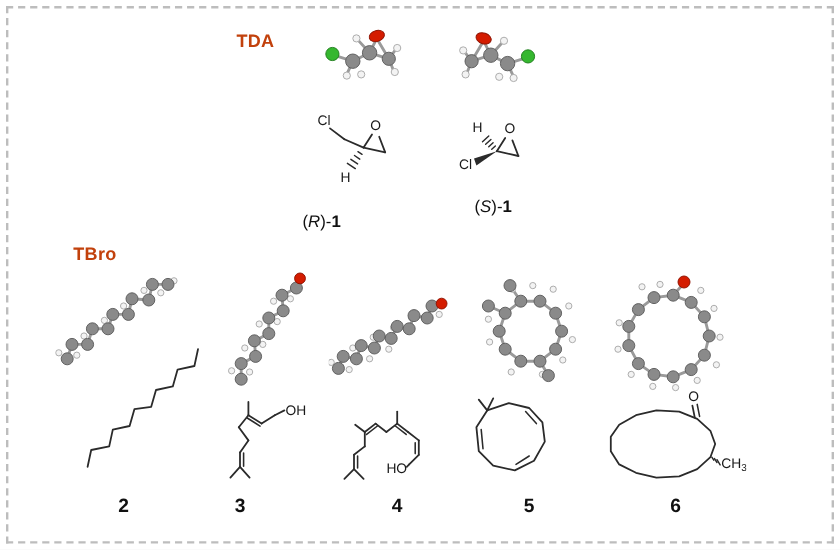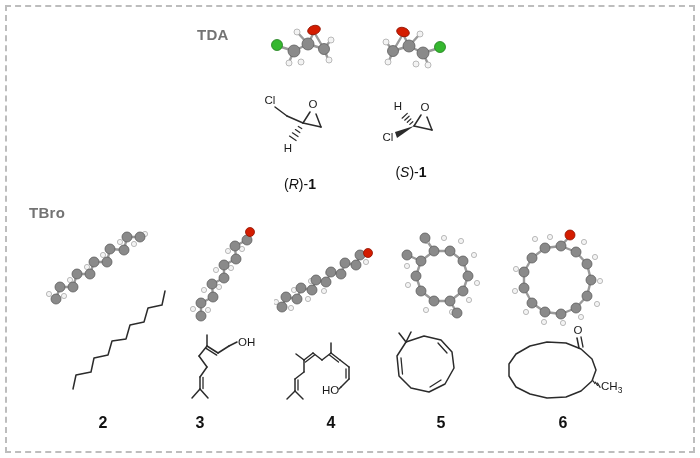--- a/index.html
+++ b/index.html
@@ -1,19 +1,19 @@
 <!DOCTYPE html>
 <html><head>
 <meta charset="utf-8">
 <style>
   body{margin:0;background:#e9e9e9}
   .fig{position:relative;width:700px;height:458px;background:#ffffff;font-family:"Liberation Sans",sans-serif;overflow:hidden;margin:0 auto}
   .frame{position:absolute;inset:5px;border:2px dashed #bdbdbd;pointer-events:none}
   .abs{position:absolute}
-  .slabel{position:absolute;font-size:15px;font-weight:bold;color:#737373;letter-spacing:.3px}
+  .slabel{position:absolute;font-size:15px;font-weight:bold;color:#c2410c;letter-spacing:.3px}
   .caption{position:absolute;font-size:14px;color:#111;text-align:center;white-space:nowrap}
   .caption i{font-style:italic}
   .caption b{font-weight:bold}
   .cnum{position:absolute;width:30px;text-align:center;font-size:16px;font-weight:bold;color:#111}
   .bond{fill:none;stroke:#9a9a9a;stroke-width:2.4;stroke-linecap:round;stroke-linejoin:round}
   .bondring{fill:none;stroke:#9a9a9a;stroke-width:2.4;stroke-linejoin:round}
   .aC{fill:#8a8a8a;stroke:#5e5e5e;stroke-width:.8}
   .aH{fill:#f3f3f3;stroke:#a9a9a9;stroke-width:.8}
   .aO{fill:#d41c00;stroke:#8f1200;stroke-width:.8}
   .aCl{fill:#35b72f;stroke:#1f7d1c;stroke-width:.8}
@@ -113,24 +113,24 @@
         <line x1="26.1" y1="26.2" x2="31.3" y2="21.4"></line>
     </g>
     <text class="atomtext" x="12" y="49" text-anchor="middle">Cl</text>
     <polygon class="wedge" points="38,34 21,46 19,40"></polygon>
     <line class="sk" x1="38" y1="34" x2="56" y2="38"></line>
     <line class="sk" x1="38" y1="34" x2="45" y2="23"></line>
     <line class="sk" x1="56" y1="38" x2="51" y2="25"></line>
     <text class="atomtext" x="49" y="19" text-anchor="middle">O</text>
   </svg>
 
-  <div class="caption" style="left:268px;top:176px;width:64px"><span>(</span><i>R</i><span>)-</span><b>1</b></div>
+  <div class="caption" style="left:236px;top:176px;width:64px"><span>(</span><i>R</i><span>)-</span><b>1</b></div>
   <div class="caption" style="left:379px;top:164px;width:64px"><span>(</span><i>S</i><span>)-</span><b>1</b></div>
 
-  <div class="slabel" style="left:29px;top:204px">TBro</div>
+  <div class="slabel" style="left:61px;top:204px">TBro</div>
 
   <svg class="abs" style="left:46px;top:224px" width="105" height="82" viewBox="0 0 105 82">
     <polyline class="bond" points="10,75 14,63 27,63 31,50 44,50 48,38 61,38 64,25 78,26 81,13 94,13"></polyline>
     <g>
       <circle class="aH" cx="3" cy="70" r="2.6"></circle>
         <circle class="aH" cx="18" cy="72" r="2.6"></circle>
         <circle class="aH" cx="24" cy="56" r="2.6"></circle>
       <circle class="aH" cx="41" cy="43" r="2.6"></circle>
         <circle class="aH" cx="57" cy="31" r="2.6"></circle>
         <circle class="aH" cx="74" cy="18" r="2.6"></circle>

